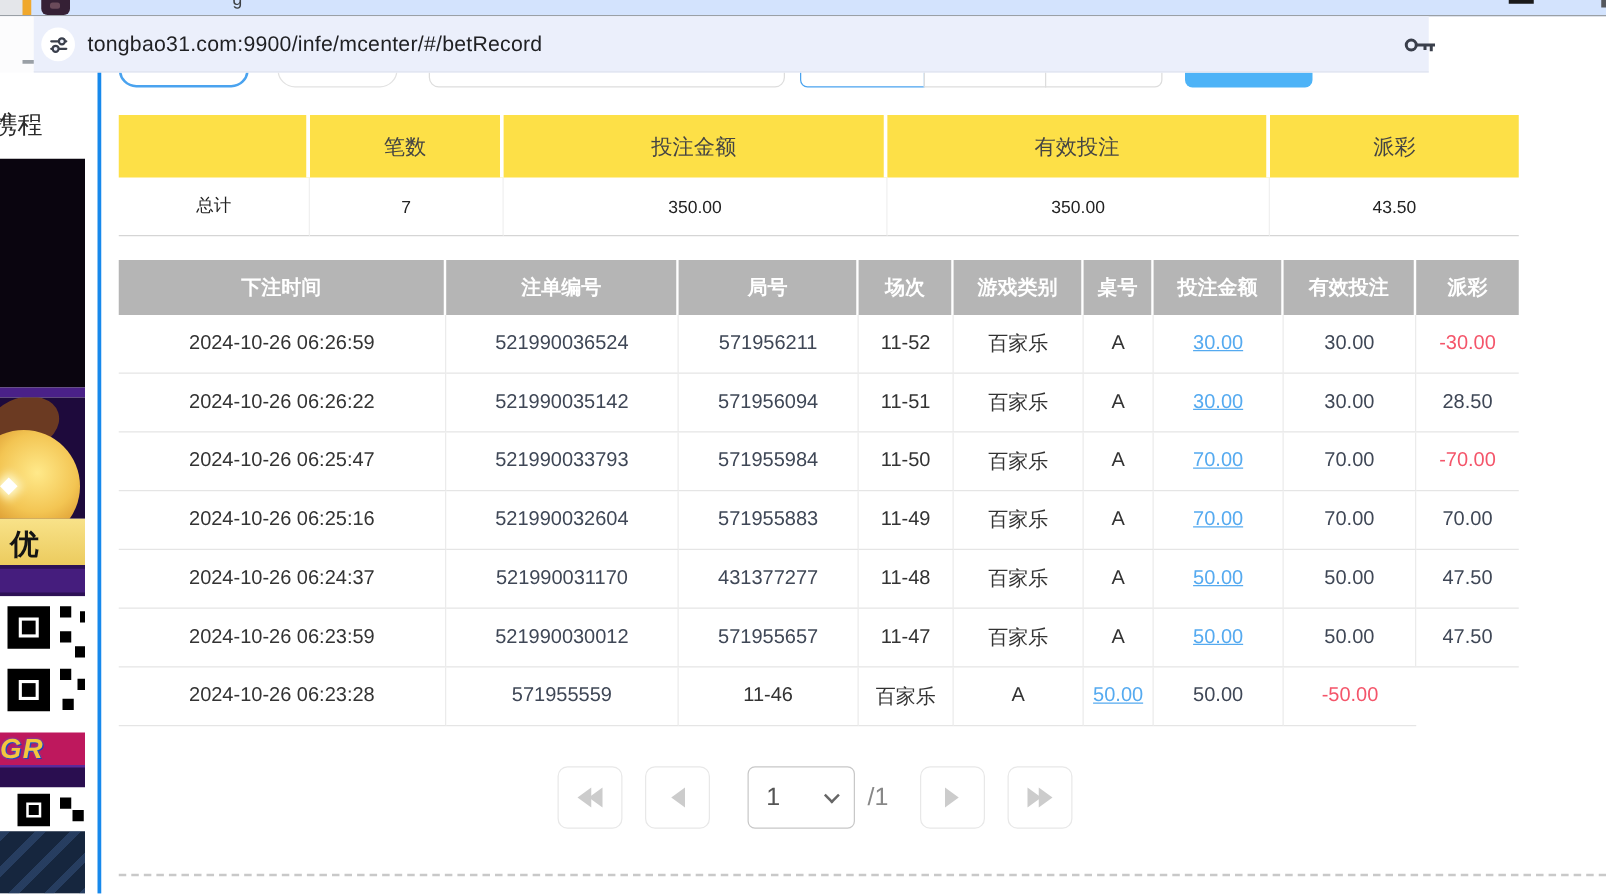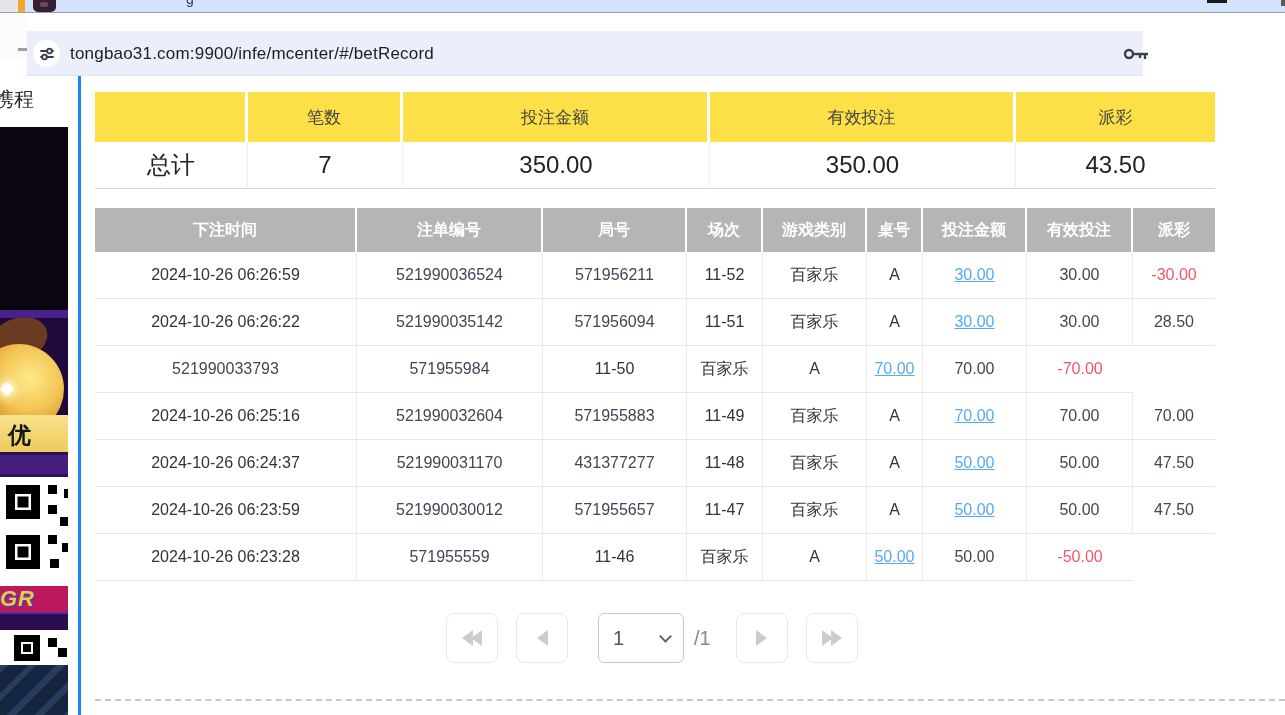--- a/index.html
+++ b/index.html
@@ -13,21 +13,21 @@
   .tabstrip .orange-sliver { position:absolute; left:18px; top:0; width:7px; height:12px; background:#f0a82c; }
   .tab-favicon { position:absolute; left:33px; top:-10px; width:23px; height:22px; background:#352035; border-radius:5px; }
   .tab-favicon i { position:absolute; left:7px; top:12px; width:8px; height:5px; background:#6a4a5a; border-radius:2px; }
   .tab-title-frag { position:absolute; left:186px; top:-9px; font-size:14px; color:#3c4043; }
   .winfrag-max { position:absolute; left:1207px; top:0; width:20px; height:3px; background:#1a1a1a; }
   .winfrag-corner { position:absolute; left:1281px; top:0; width:4px; height:6px; background:#55585e; }
 
   .left-of-omni { position:absolute; left:0; top:13px; width:27px; height:45px; background:#fcfcfd; }
   .left-of-omni .dash { position:absolute; left:18px; top:35px; width:10px; height:3px; background:#9aa0a6; }
 
-  .addressbar { position:absolute; left:27px; top:31px; width:1116px; height:45px; background:#ebeffb; border-bottom:1px solid #e0e4f0; }
+  .addressbar { position:absolute; left:27px; top:13px; width:1116px; height:45px; background:#ebeffb; border-bottom:1px solid #e0e4f0; }
   .site-info-chip { position:absolute; left:6px; top:9px; width:27px; height:27px; background:#fff; border-radius:50%; display:flex; align-items:center; justify-content:center; }
   .url-text { position:absolute; left:43px; top:0; height:45px; line-height:45px; font-size:17px; color:#202124; letter-spacing:.2px; white-space:nowrap; }
   .key-icon { position:absolute; right:-6px; top:13px; }
 
   
   .bg-strip { position:absolute; left:0; top:58px; width:68px; height:657px; overflow:hidden; }
   .bgs-white-top { position:absolute; left:0; top:0; width:78px; height:69px; background:#fff; }
   .bgs-bookmark { position:absolute; left:-6px; top:28px; font-size:20px; color:#2b2b2b; white-space:nowrap; }
   .bgs-dark1 { position:absolute; left:0; top:69px; width:78px; height:183px; background:#0a050f; }
   .bgs-purple-stripe { position:absolute; left:0; top:252px; width:78px; height:8px; background:#4a2188; }
@@ -64,21 +64,21 @@
   .tb-seg.first { width:100px; border:1px solid #4aa3ef; border-radius:6px 0 0 6px; }
   .tb-seg.mid { width:98px; margin-left:-1px; }
   .tb-seg.last { width:94px; margin-left:-1px; border-radius:0 6px 6px 0; }
   .tb-primary { left:867px; width:102px; background:#4db3f7; border:none; border-radius:6px; }
 
   
   .summary { position:absolute; left:14px; top:34px; width:1120px; }
   .sum-row { display:grid; grid-template-columns:153px 155px 307px 306px 199px; }
   .sum-head .cell { height:50px; background:#fde047; border-right:3px solid #fff; display:flex; align-items:center; justify-content:center; font-size:17px; color:#444; }
   .sum-head .cell:last-child { border-right:none; }
-  .sum-body .cell { height:47px; border-right:1px solid #f0f0f0; border-bottom:1px solid #d5d5d5; display:flex; align-items:center; justify-content:center; font-size:24px; color:#222; }
+  .sum-body .cell { height:47px; border-right:1px solid #f0f0f0; border-bottom:1px solid #d5d5d5; display:flex; align-items:center; justify-content:center; font-size:14px; color:#222; }
   .sum-body .cell:last-child { border-right:none; }
 
   
   .bet { position:absolute; left:14px; top:150px; width:1120px; }
   .bet-row { display:grid; grid-template-columns:262px 186px 144px 76px 104px 56px 104px 106px 82px; }
   .bet-head .cell { height:44px; background:#b5b5b5; border-right:2px solid #fff; display:flex; align-items:center; justify-content:center; font-size:16px; font-weight:bold; color:#fff; }
   .bet-head .cell:last-child { border-right:none; }
   .bet-body .cell { height:47px; border-right:1px solid #ebebeb; border-bottom:1px solid #e5e5e5; display:flex; align-items:center; justify-content:center; font-size:16px; color:#333; }
   .bet-body .cell:last-child { border-right:none; }
   .bet-body .num { color:#3f4756;text-align:center; }
@@ -171,20 +171,21 @@
         <div class="cell">百家乐</div>
         <div class="cell">A</div>
         <div class="cell">
             <span class="bet-link">30.00</span>
           </div>
         <div class="cell num">30.00</div>
         <div class="cell num payout">28.50</div>
       </div>
 
       <div class="bet-row bet-body">
+        <div class="cell">2024-10-26 06:25:47</div>
         <div class="cell num">521990033793</div>
         <div class="cell num">571955984</div>
         <div class="cell">11-50</div>
         <div class="cell">百家乐</div>
         <div class="cell">A</div>
         <div class="cell">
             <span class="bet-link">70.00</span>
           </div>
         <div class="cell num">70.00</div>
         <div class="cell num payout neg">-70.00</div>

